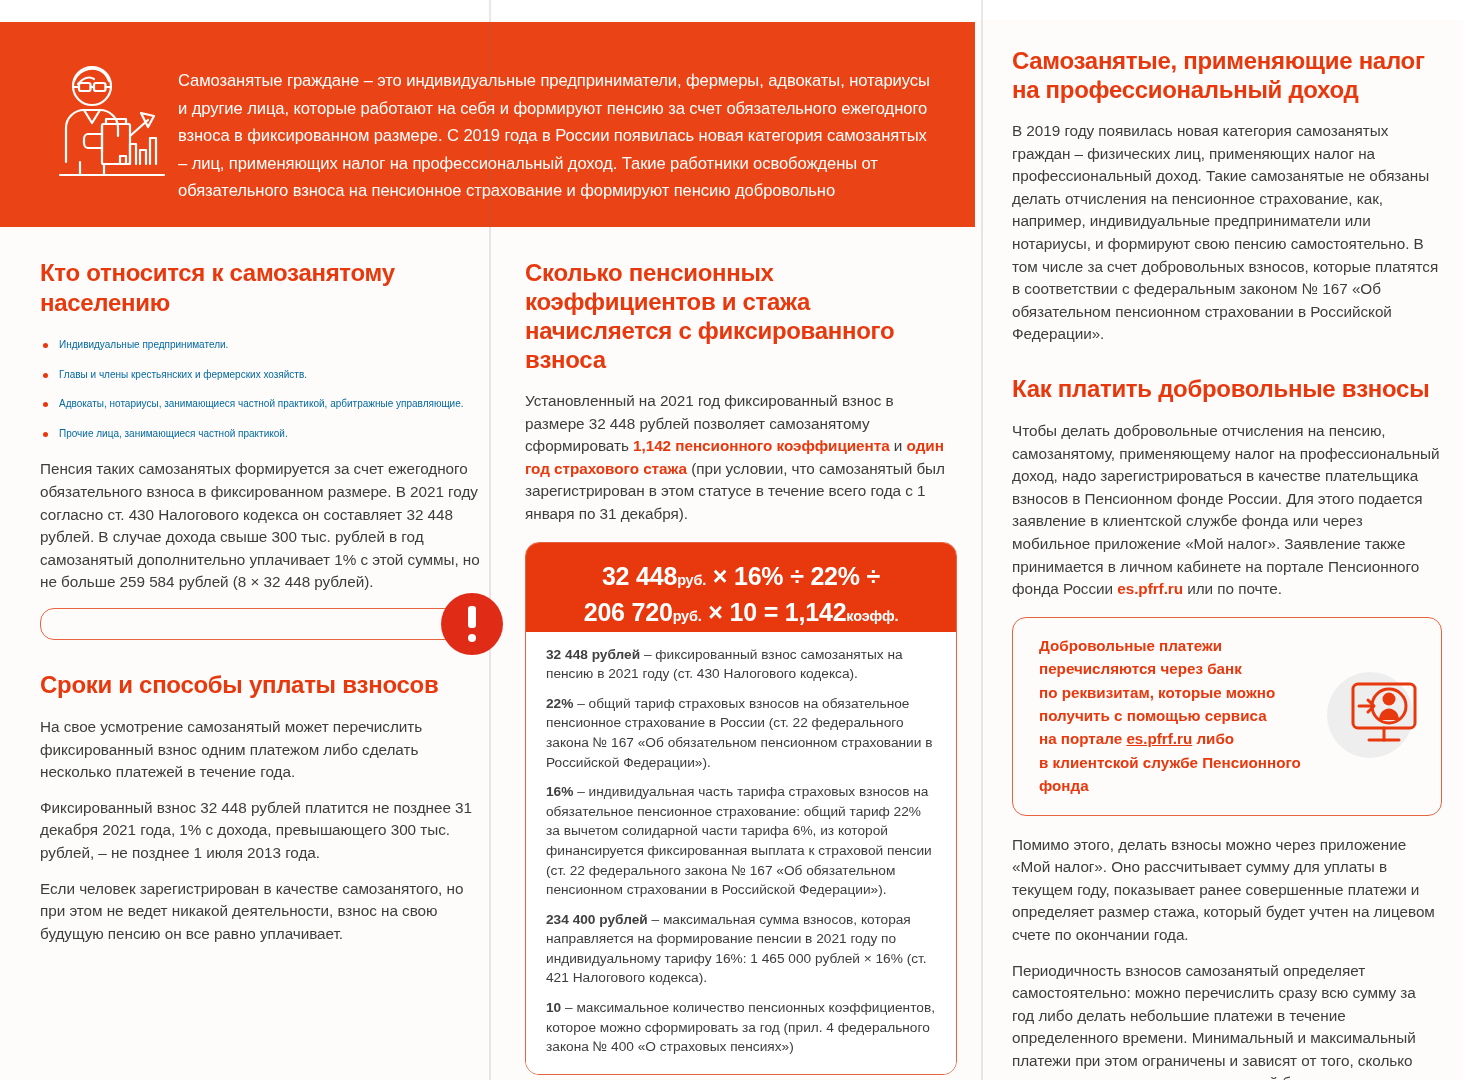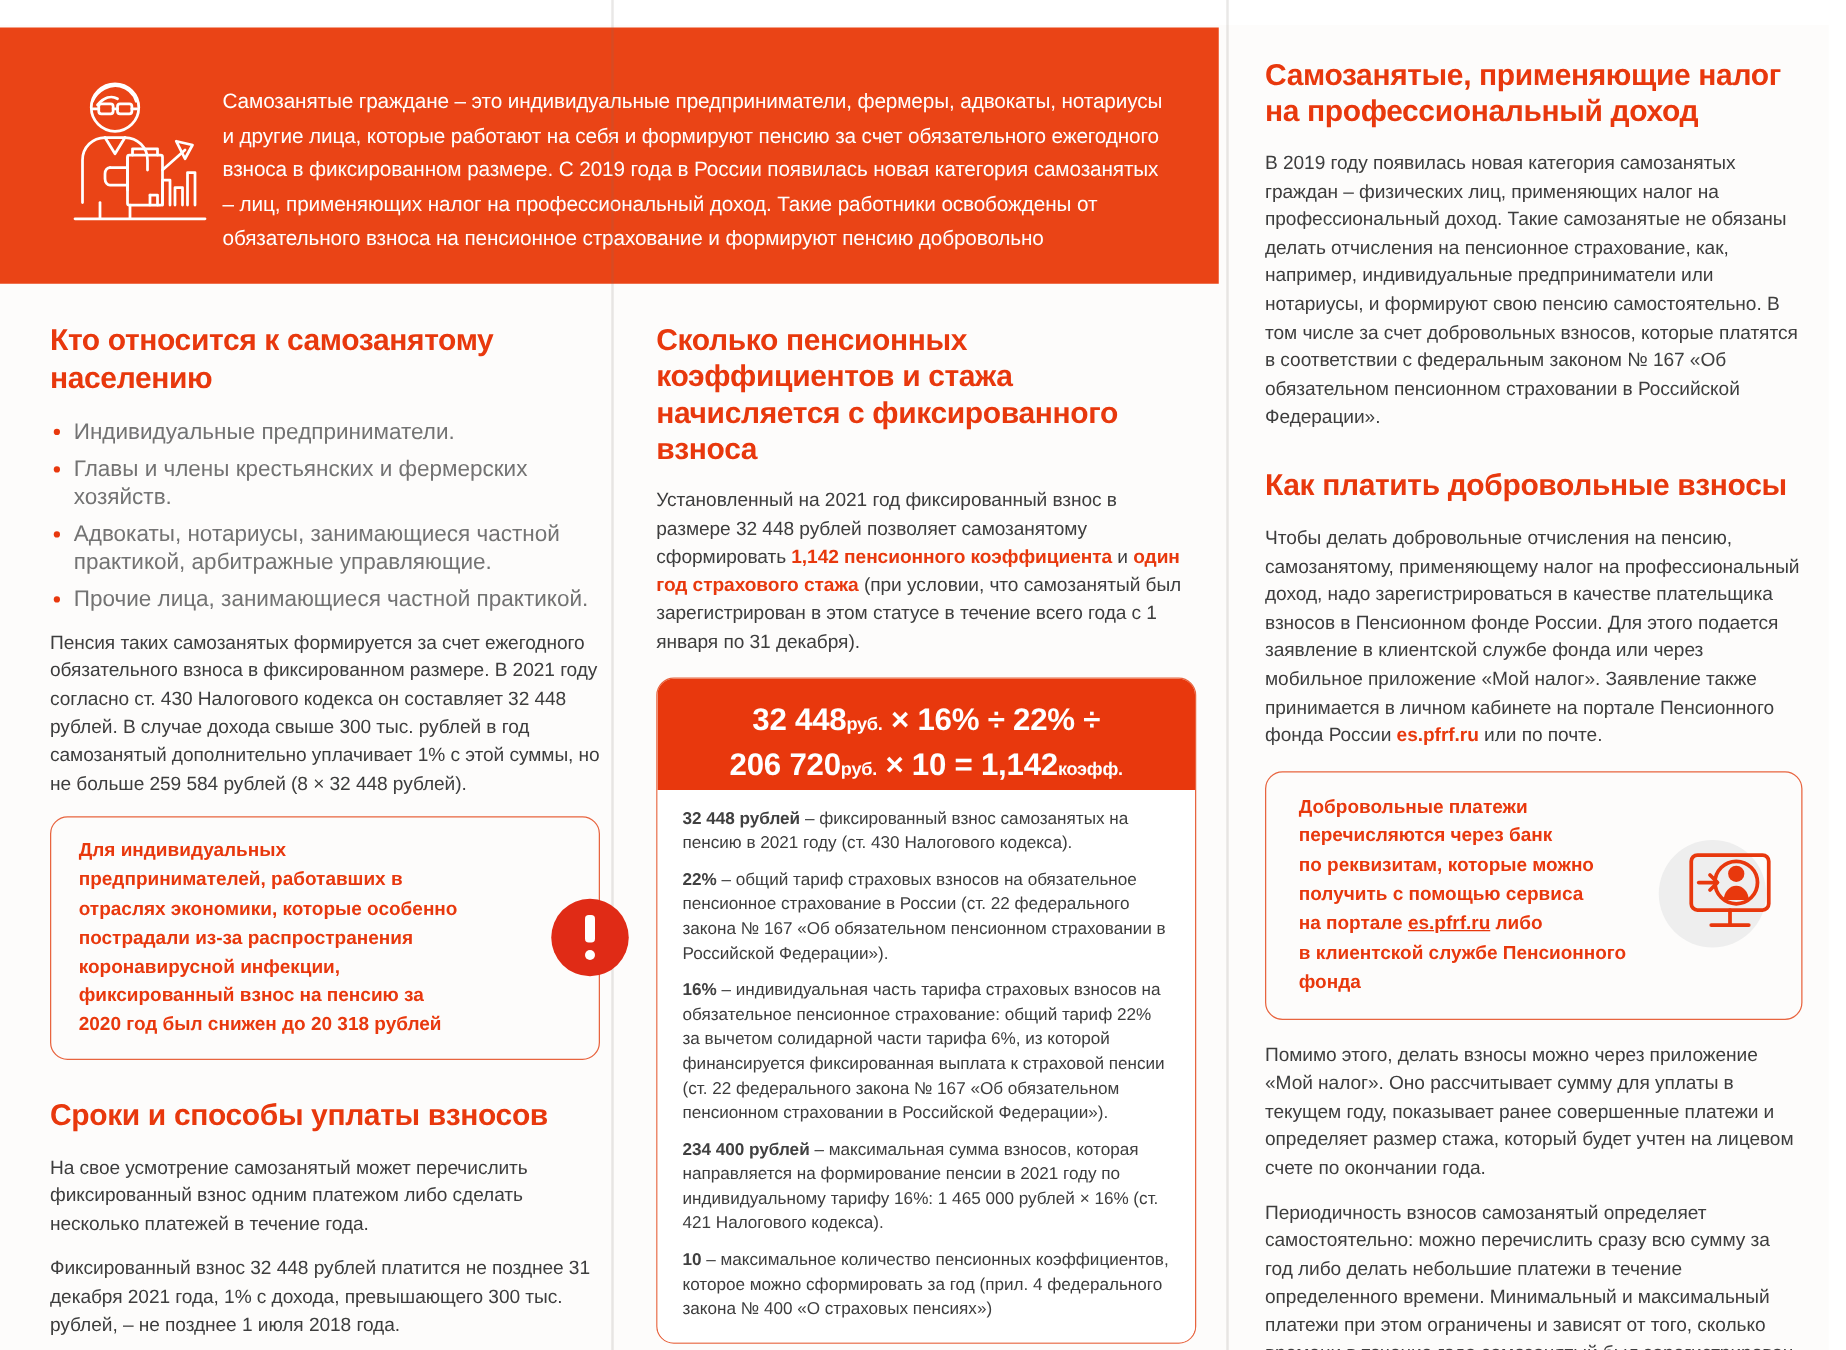--- a/index.html
+++ b/index.html
@@ -94,25 +94,25 @@
   }
   p.body:last-child { margin-bottom: 0; }
 
   ul.bullets {
     list-style: none;
     margin: 0 0 13px 0;
     padding: 0;
   }
   ul.bullets li {
     position: relative;
-    font-size: 18px;
+    font-size: 10px;
     line-height: 22.6px;
     padding-left: 19px;
     margin-bottom: 7px;
-    color: #737373;
+    color: #0369a1;
   }
   ul.bullets li::before {
     content: "";
     position: absolute;
     left: 3px;
     top: 9px;
     width: 5px;
     height: 5px;
     border-radius: 50%;
     background: #e8380d;
@@ -295,31 +295,30 @@
     <ul class="bullets">
       <li>Индивидуальные предприниматели.</li>
       <li>Главы и члены крестьянских и фермерских хозяйств.</li>
       <li>Адвокаты, нотариусы, занимающиеся частной практикой, арбитражные управляющие.</li>
       <li>Прочие лица, занимающиеся частной практикой.</li>
     </ul>
 
     <p class="body">Пенсия таких самозанятых формируется за счет ежегодного обязательного взноса в фиксированном размере. В 2021 году согласно ст. 430 Налогового кодекса он составляет 32 448 рублей. В случае дохода свыше 300 тыс. рублей в год самозанятый дополнительно уплачивает 1% с этой суммы, но не больше 259 584 рублей (8 × 32 448 рублей).</p>
 
     <div class="callout">
-      <span>Для индивидуальных предпринимателей, работавших в отраслях экономики, которые особенно пострадали из-за распространения коронавирусной инфекции, фиксированный взнос на пенсию за 2020 год был снижен до 20 318 рублей</span>
       <span class="excl">
         <span class="bar"></span>
         <span class="dot"></span>
       </span>
     </div>
 
     <h2 class="section-head" style="margin-top:30px">Сроки и способы уплаты взносов</h2>
 
     <p class="body">На свое усмотрение самозанятый может перечислить фиксированный взнос одним платежом либо сделать несколько платежей в течение года.</p>
-    <p class="body">Фиксированный взнос 32 448 рублей платится не позднее 31 декабря 2021 года, 1% с дохода, превышающего 300 тыс. рублей, – не позднее 1 июля 2018 года.</p>
+    <p class="body">Фиксированный взнос 32 448 рублей платится не позднее 31 декабря 2021 года, 1% с дохода, превышающего 300 тыс. рублей, – не позднее 1 июля 2013 года.</p>
     <p class="body">Если человек зарегистрирован в качестве самозанятого, но при этом не ведет никакой деятельности, взнос на свою будущую пенсию он все равно уплачивает.</p>
   </div>
 
   <div class="col col-mid">
 
     <h2 class="section-head tight">Сколько пенсионных коэффициентов и стажа начисляется с фиксированного взноса</h2>
 
     <p class="body"><span>Установленный на 2021 год фиксированный взнос в размере 32 448 рублей позволяет самозанятому сформировать </span><span class="inline-red">1,142 пенсионного коэффициента</span><span> и </span><span class="inline-red">один год страхового стажа</span><span> (при условии, что самозанятый был зарегистрирован в этом статусе в течение всего года с 1 января по 31 декабря).</span></p>
 
     <div class="formula-wrap">

